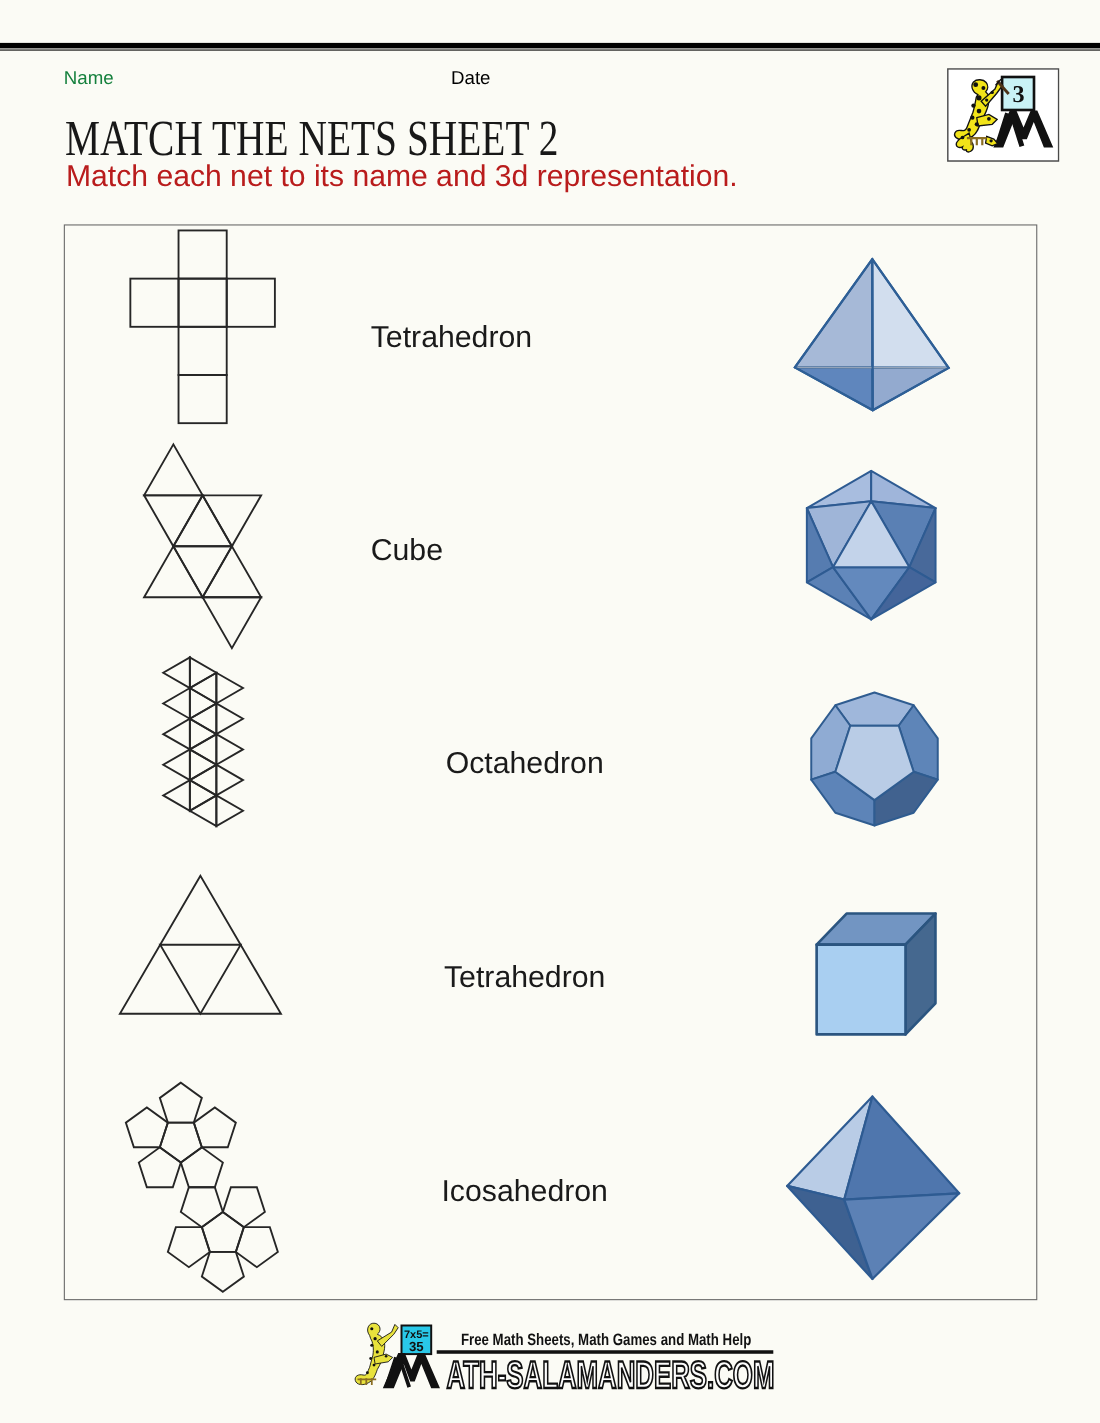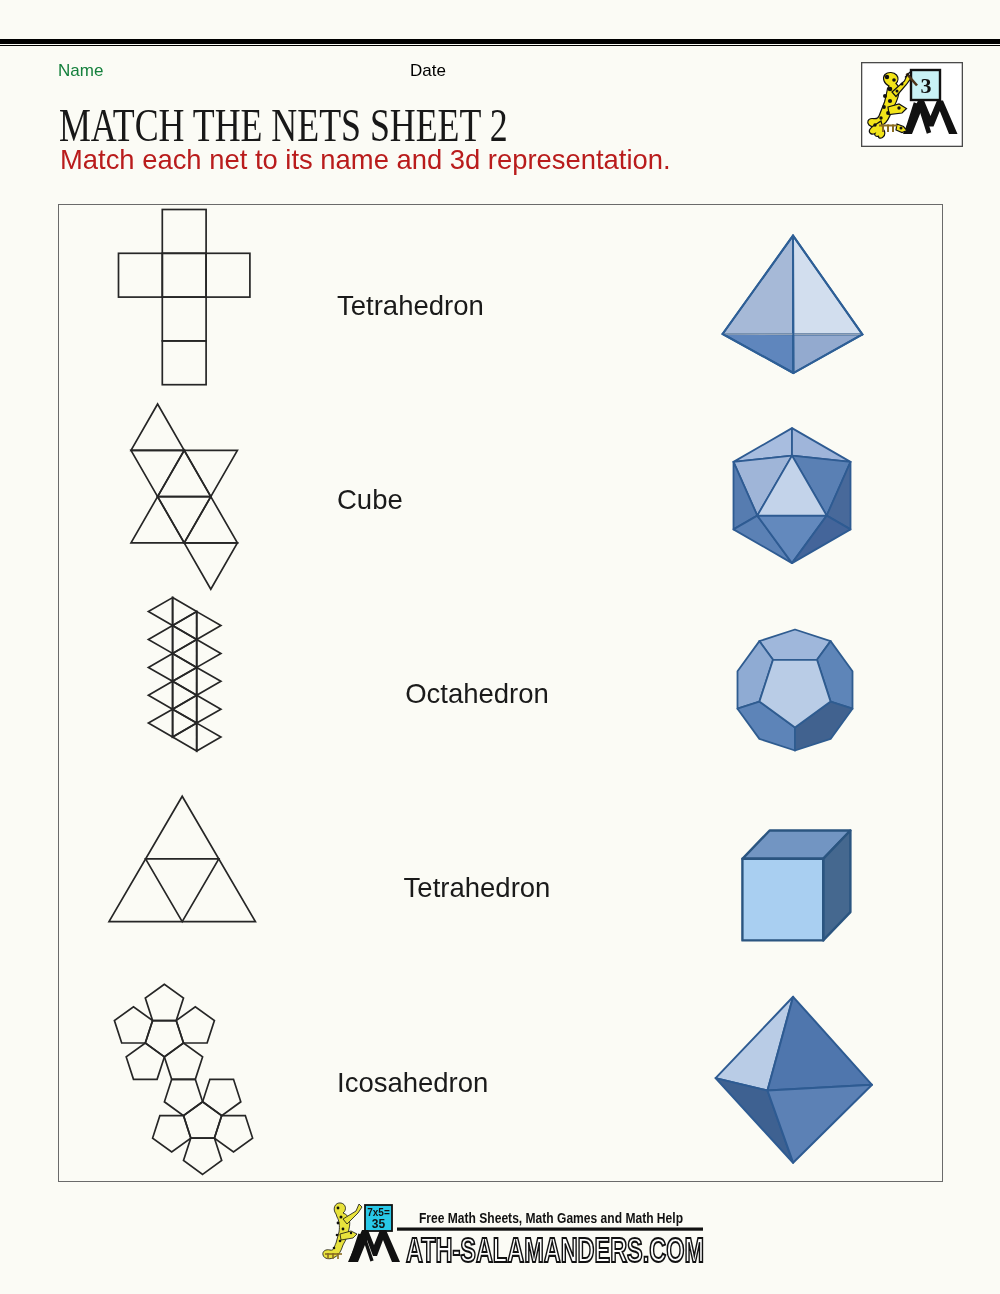--- a/index.html
+++ b/index.html
@@ -123,21 +123,21 @@
 <polygon points="742.4,858.8 823.2,858.8 823.2,940.4 742.4,940.4" fill="#a9cff1" stroke="#2b5580" stroke-width="2.4" stroke-linejoin="round"></polygon>
 <polygon points="793.1,996.8 715.6,1078.1 767.5,1090.5" fill="#b9cce6" stroke="#2e5b92" stroke-width="2.0" stroke-linejoin="round"></polygon>
 <polygon points="793.1,996.8 767.5,1090.5 872.0,1084.8" fill="#4f76ad" stroke="#2e5b92" stroke-width="2.0" stroke-linejoin="round"></polygon>
 <polygon points="715.6,1078.1 793.1,1162.7 767.5,1090.5" fill="#3e6191" stroke="#2e5b92" stroke-width="2.0" stroke-linejoin="round"></polygon>
 <polygon points="767.5,1090.5 793.1,1162.7 872.0,1084.8" fill="#5c81b5" stroke="#2e5b92" stroke-width="2.0" stroke-linejoin="round"></polygon>
 </svg>
 <div style="position:absolute;left:337px;top:292px;width:280px;font-size:27.5px;line-height:1;color:#1a1a1a">Tetrahedron</div>
 <div style="position:absolute;left:337px;top:486px;width:280px;text-align:left;font-size:27.5px;line-height:1;color:#1a1a1a">Cube</div>
 <div style="position:absolute;left:337px;top:680px;width:280px;text-align:center;font-size:27.5px;line-height:1;color:#1a1a1a">Octahedron</div>
 <div style="position:absolute;left:337px;top:874px;width:280px;text-align:center;font-size:27.5px;line-height:1;color:#1a1a1a">Tetrahedron</div>
-<div style="position:absolute;left:337px;top:1069px;width:280px;font-size:27.5px;line-height:1;color:#1a1a1a">Icosahedron</div>
+<div style="position:absolute;left:337px;top:1069px;width:280px;text-align:center;font-size:27.5px;line-height:1;color:#1a1a1a">Icosahedron</div>
 <svg style="position:absolute;left:320px;top:1196px" width="400" height="85" viewBox="0 0 400 85">
 <g stroke="#111" stroke-width="0.8">
 <path d="M16 18 C12 13 15 6 21 7 C26 8 27 14 23 17 C29 19 31 25 29 33 C28 39 26 44 23 49 C21 55 19 59 15 61 C10 64 4 63 3 59 C2 55 6 53 10 54 C14 55 14 51 16 47 L19 36 C20 30 19 24 17 21 Z" fill="#e8e23c"></path>
 <path d="M23 23 L36 15 L39 8 L42 11 L38 17 L27 28 Z" fill="#e8e23c"></path>
 <path d="M20 38 L31 35 L37 38 L33 42 L21 44 Z" fill="#e8e23c"></path>
 </g>
 <g fill="#111">
 <circle cx="18" cy="12" r="1.4"></circle>
       <circle cx="21" cy="21" r="1.5"></circle>
       <circle cx="18" cy="27" r="1.4"></circle>

